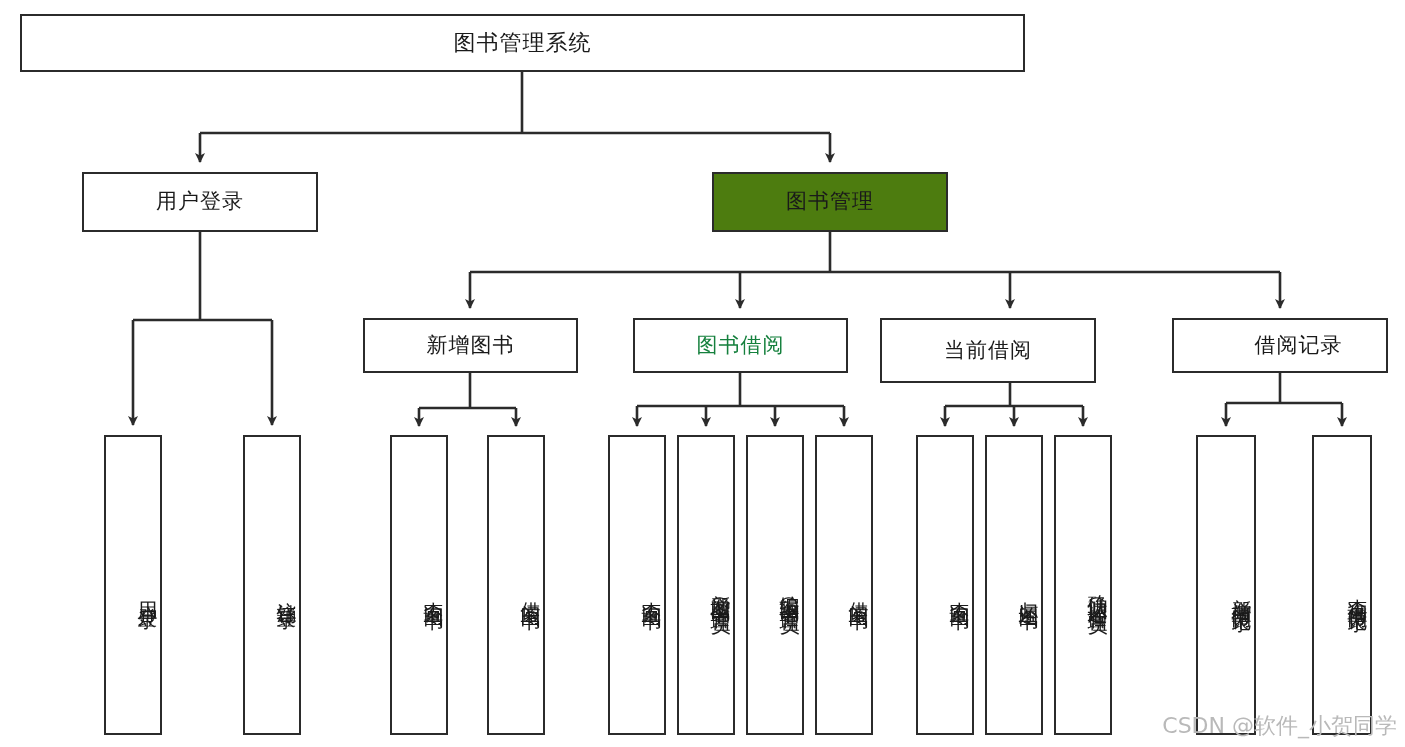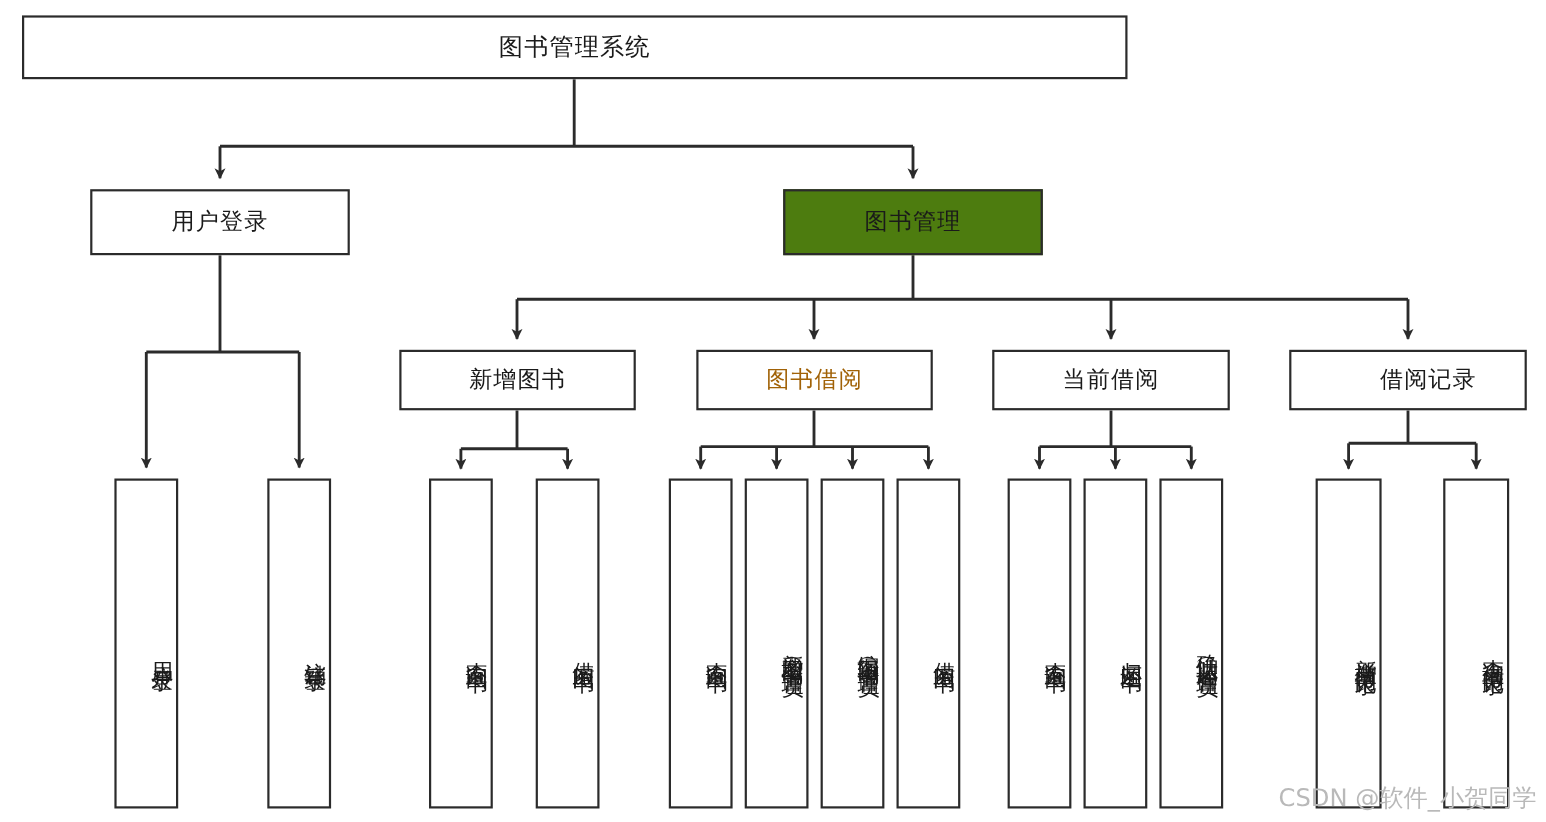--- a/index.html
+++ b/index.html
@@ -133,24 +133,24 @@
   <div class="node horiz" style="left: 82px; top: 172px; width: 236px; height: 60px; border-color: rgb(43, 43, 43); background: rgb(255, 255, 255); color: rgb(26, 26, 26);">
     <span>用户登录</span>
   </div>
   <div class="node horiz" style="left: 712px; top: 172px; width: 236px; height: 60px; border-color: rgb(43, 43, 43); background: #4d7c0f; color: rgb(26, 26, 26);">
     <span>图书管理</span>
   </div>
 
   <div class="node horiz" style="left: 363px; top: 318px; width: 215px; height: 55px; border-color: rgb(43, 43, 43); background: rgb(255, 255, 255); color: rgb(26, 26, 26);">
     <span>新增图书</span>
   </div>
-  <div class="node horiz" style="left: 633px; top: 318px; width: 215px; height: 55px; border-color: rgb(43, 43, 43); background: rgb(255, 255, 255); color: #a16207;">
+  <div class="node horiz" style="left: 633px; top: 318px; width: 215px; height: 55px; border-color: rgb(43, 43, 43); background: rgb(255, 255, 255); color: #15803d;">
     <span>图书借阅</span>
   </div>
-  <div class="node horiz" style="left: 902px; top: 318px; width: 216px; height: 55px; border-color: rgb(43, 43, 43); background: rgb(255, 255, 255); color: rgb(26, 26, 26);">
+  <div class="node horiz" style="left: 880px; top: 318px; width: 216px; height: 65px; border-color: rgb(43, 43, 43); background: rgb(255, 255, 255); color: rgb(26, 26, 26);">
     <span>当前借阅</span>
   </div>
   <div class="node horiz" style="left: 1172px; top: 318px; width: 216px; height: 55px; border-color: rgb(43, 43, 43); background: rgb(255, 255, 255); color: rgb(26, 26, 26); padding-left: 37px;">
     <span>借阅记录</span>
   </div>
 
   <div class="node vert" style="left: 104px; top: 435px; width: 58px; height: 300px; border-color: rgb(43, 43, 43); background: rgb(255, 255, 255); color: rgb(26, 26, 26);">
     <span class="vlabel">用户登录</span>
   </div>
   <div class="node vert" style="left: 243px; top: 435px; width: 58px; height: 300px; border-color: rgb(43, 43, 43); background: rgb(255, 255, 255); color: rgb(26, 26, 26);">

